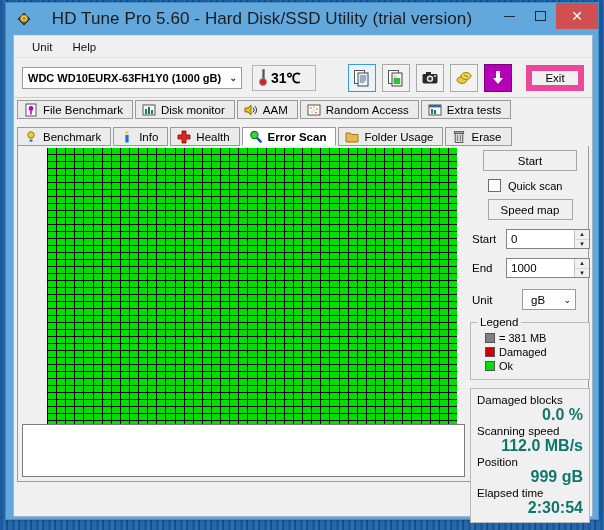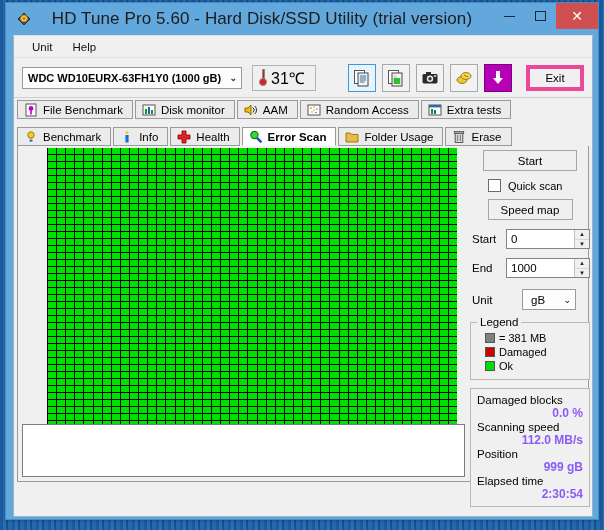--- a/index.html
+++ b/index.html
@@ -80,33 +80,33 @@
     background:#fdfdfd; border:1px solid #9a9a9a;
     display:flex; align-items:center; justify-content:space-between;
     padding:0 4px 0 5px; font-size:11px; color:#000;font-weight:bold;
   }
   #drive-select .chev{ font-size:9px; color:#333; padding-left:4px;}
   #temp-box{
     margin-left:10px; height:26px; min-width:64px;
     background:#f0f0f0; border:1px solid #b4b4b4;
     display:flex; align-items:center; gap:4px; padding:0 6px;
   }
-  #temp-value{ font-weight:normal; font-size:16px; color:#000; }
+  #temp-value{ font-weight:bold; font-size:14px; color:#000; }
   .thermo{ width:8px; height:17px; position:relative; }
   .thermo .stem{ position:absolute; left:2.5px; top:0; width:3px; height:11px; background:#cf2020; border:1px solid #8a8a8a;}
   .thermo .bulb{ position:absolute; left:0px; bottom:0; width:8px; height:8px; border-radius:50%; background:#d32222; border:1px solid #8a8a8a;}
   #tool-icons{ margin-left:auto; display:flex; align-items:center; gap:6px; }
   .tbtn{
     width:28px; height:28px; background:#f2f2f2;
     border:1px solid #a9a9a9; display:flex; align-items:center; justify-content:center;
   }
   .tbtn.sel{ border:1px solid #3c99e0; background:#e8f3fc; }
   #exit-btn{
     margin-left:14px; width:58px; height:26px;
-    background:#f0f0f0; border:4px solid #ec4899;
+    background:#f0f0f0; border:6px solid #ec4899;
     display:flex; align-items:center; justify-content:center;
     font-size:11.5px; color:#000;
   }
 
   
   #tabs{ position:relative; background:#f0f0f0; padding:2px 3px 0 3px; }
   .tabrow{ display:flex; height:19px; }
   .tab{
     display:flex; align-items:center; gap:5px;
     background:#ebebeb; border:1px solid #9a9a9a;
@@ -175,21 +175,21 @@
     border:1px solid #b9b9b9; background:#f0f0f0;
     padding:8px 6px 6px 6px;
   }
   .group > .legend-cap{
     position:absolute; top:-7px; left:6px; background:#f0f0f0;
     padding:0 3px; font-size:11.5px; color:#000;
   }
   .leg-row{ display:flex; align-items:center; gap:4px; margin-left:8px; height:14px; }
   .swatch{ width:10px; height:10px; display:block; border:1px solid #555; }
   .stat-label{ font-size:11.5px; color:#000; margin-top:1px; }
-  .stat-value{ font-size:12px; font-weight:bold; color:#8b5cf6; text-align:right; }
+  .stat-value{ font-size:16px; font-weight:bold; color:#0f766e; text-align:right; }
 
   
   #logbox{
     position:absolute; left:4px; bottom:4px; width:443px; height:53px;
     background:#fff; border:1px solid #7d7d7d;
   }
 </style>
 </head>
 <body>
 

